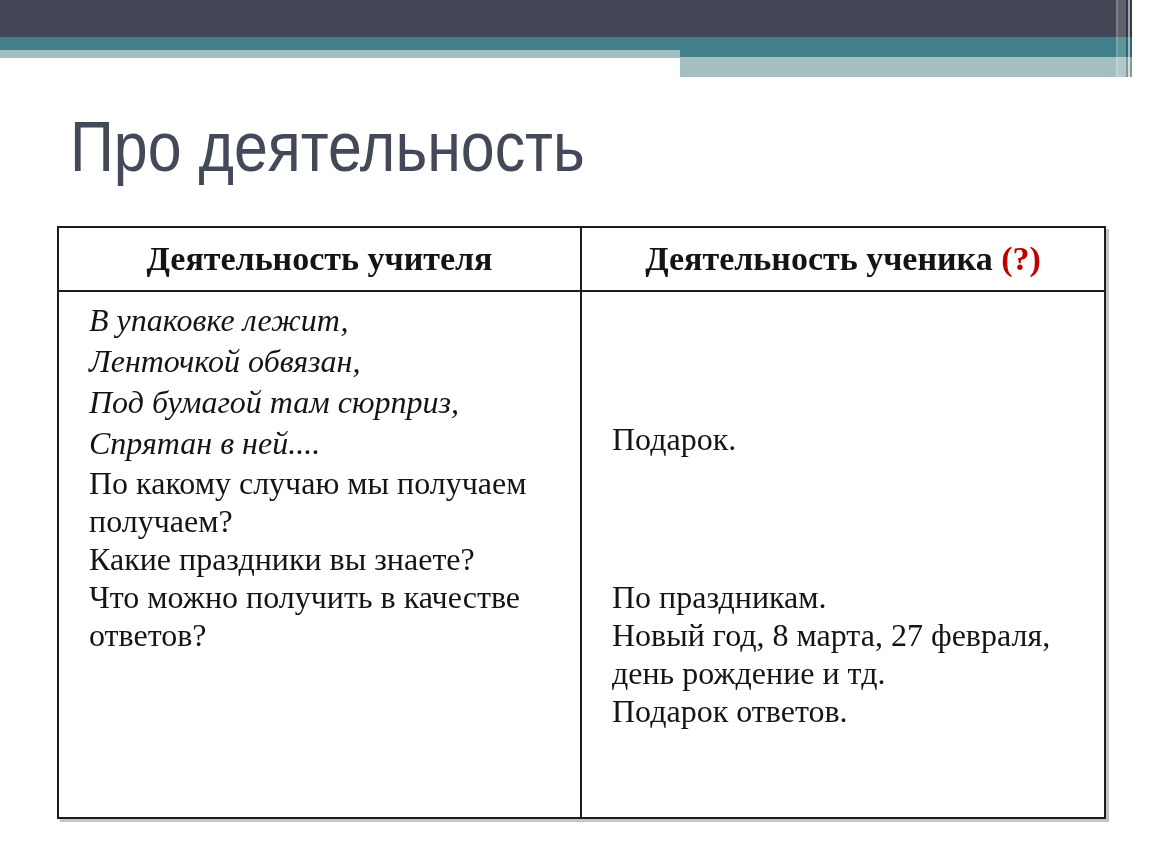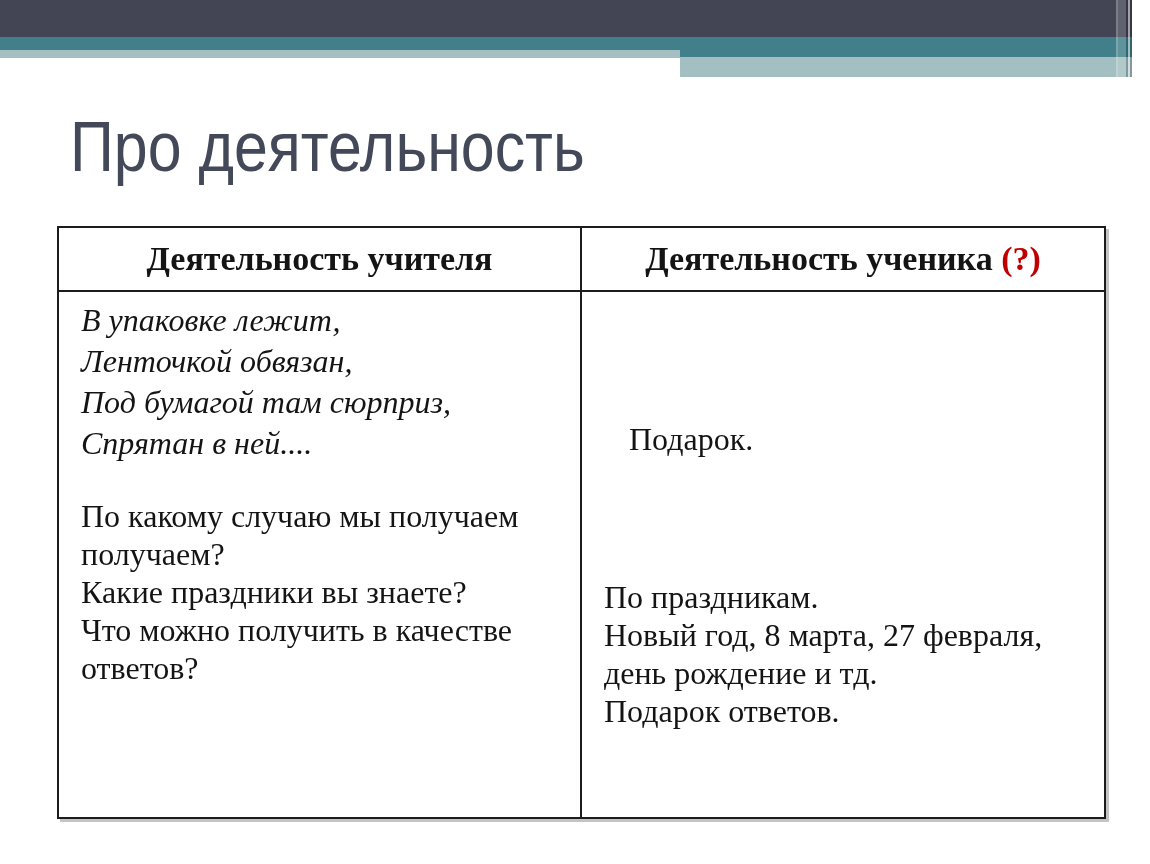--- a/index.html
+++ b/index.html
@@ -76,32 +76,32 @@
     font-weight: bold;
     font-size: 34px;
     text-align: center;
     vertical-align: middle;
     white-space: nowrap;
     color: var(--text, #141414);
   }
   .activity-table th .mark { color: var(--accent-red, #c00000); }
   .activity-table td {
     vertical-align: top;
-    padding: 8px 12px 0 22px;
+    padding: 8px 12px 0 30px;
     font-size: 32px;
   }
   .line { white-space: nowrap; }
 
   .riddle { font-style: italic; }
   .riddle .line { line-height: 41px; }
 
-  .questions { margin-top: 33px; }
+  .questions { }
   .questions .line { line-height: 38px; }
 
-  .first-answer { margin-top: 120px; line-height: 38px; white-space: nowrap; margin-left: 25px; }
+  .first-answer { margin-top: 120px; line-height: 38px; white-space: nowrap; }
   .answers { margin-top: 120px; }
   .answers .line { line-height: 38px; }
 </style>
 </head>
 <body>
 
 <div class="slide">
 
   <div class="band band-dark"></div>
   <div class="band band-teal"></div>

